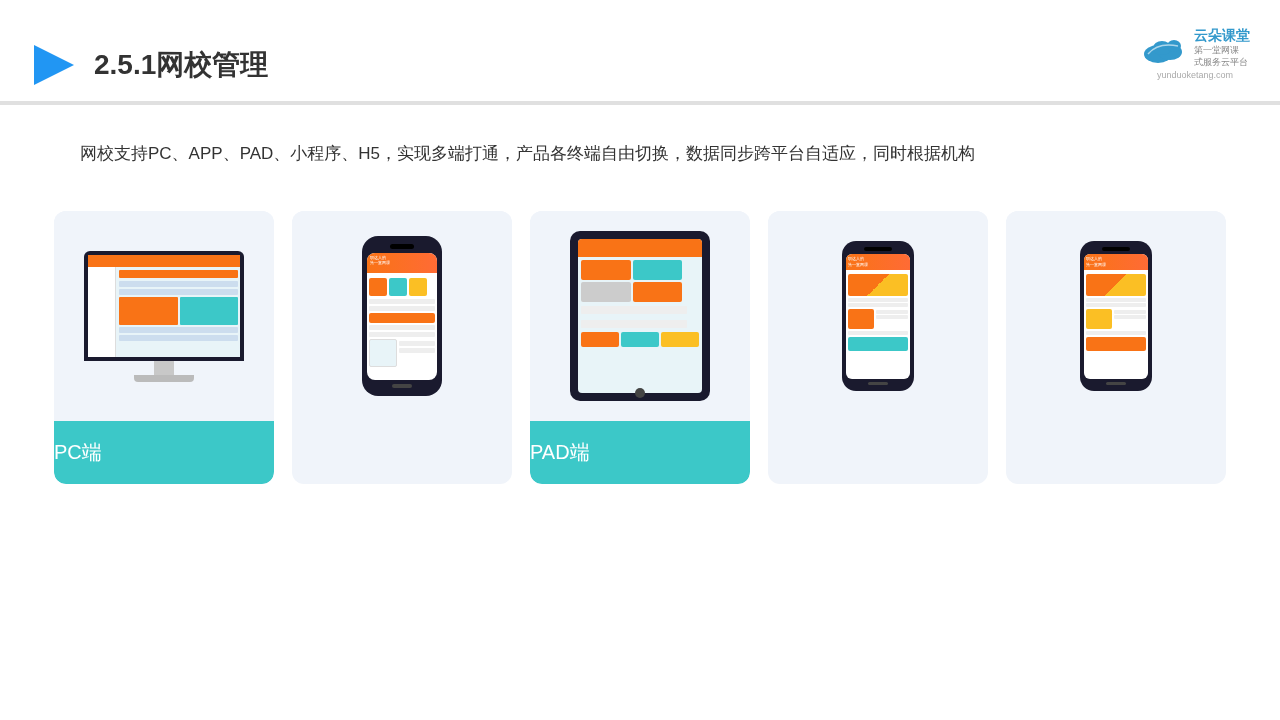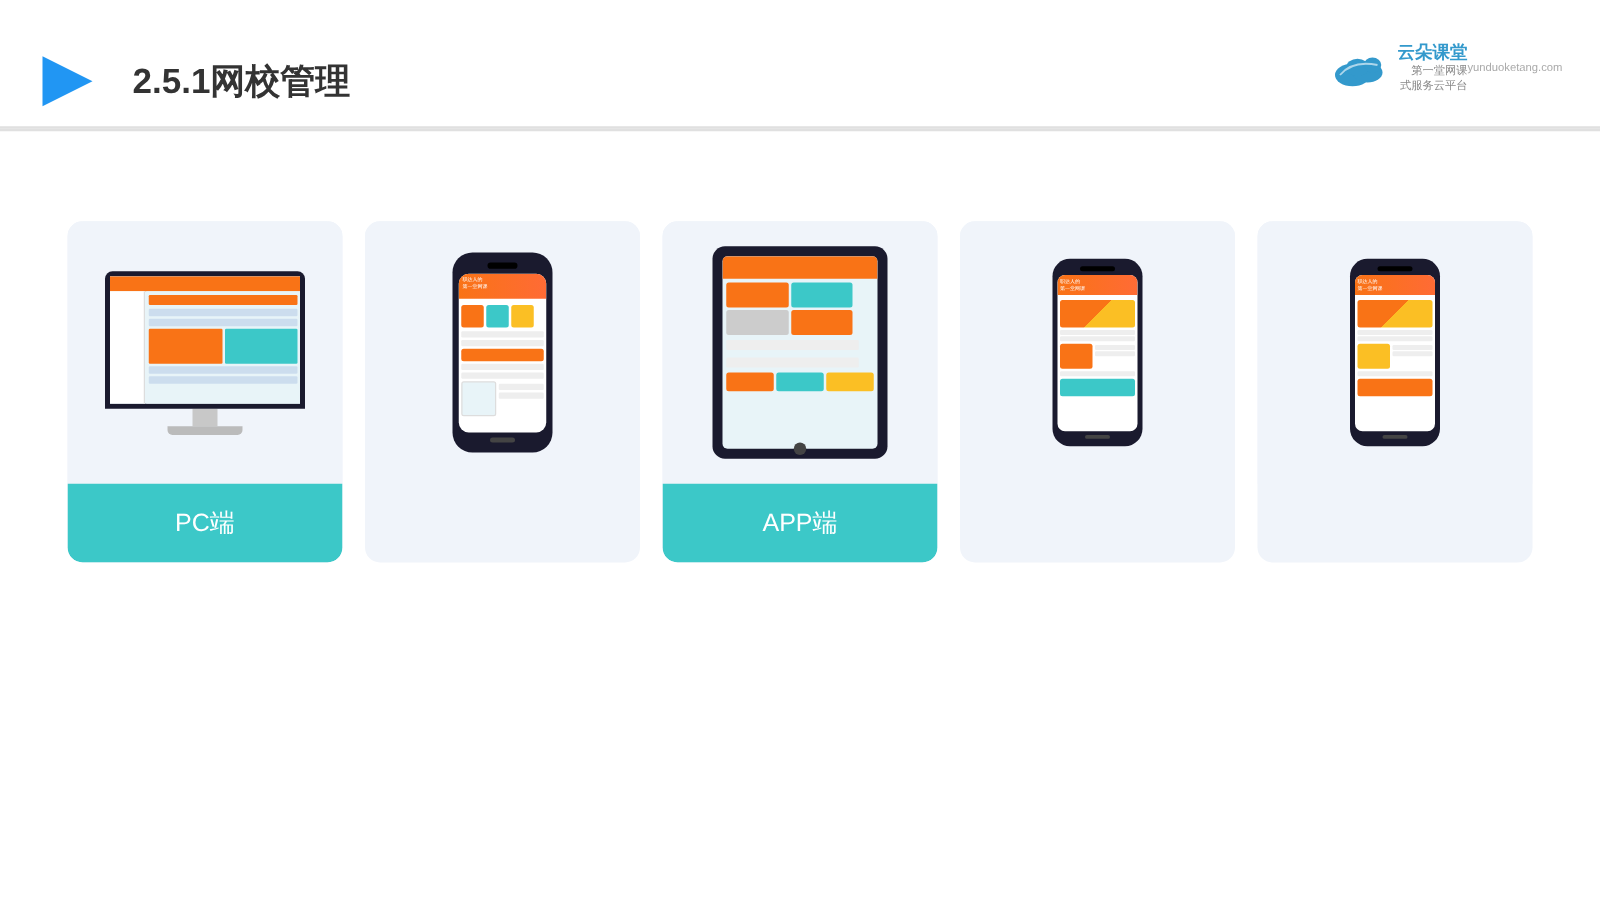--- a/index.html
+++ b/index.html
@@ -16,37 +16,36 @@
     .header {
       display: flex;
       align-items: center;
       justify-content: space-between;
       padding: 18px 30px 12px 30px;
       border-bottom: 2px solid #e0e0e0;
     }
     .header-left {
       display: flex;
       align-items: center;
-      gap: 28px;
+      gap: 16px;
       margin-top: 23px;
     }
     .play-icon {
       width: 48px;
       height: 48px;
     }
     .page-title {
       font-size: 28px;
       font-weight: bold;
       color: #333;
     }
     .logo-area {
       display: flex;
-      flex-direction: row;
-      align-items: center;
-      text-align: right;
+      flex-direction: column;
+      align-items: center;
     }
 
     
     .description {
       padding: 32px 80px 10px 80px;
       font-size: 17px;
       line-height: 2;
       color: #333;
     }
 
@@ -72,21 +71,21 @@
       display: flex;
       align-items: center;
       justify-content: center;
       padding: 16px;
       background: #f0f4fa;
     }
 
     .card-label {
       background: #3cc8c8;
       color: white;
-      text-align: center;
+      text-align: left;
       font-size: 20px;
       padding: 18px 0;
       font-weight: 500;
       border-radius: 0 0 12px 12px;
     }
 
     
 
     
     .pc-monitor {
@@ -367,20 +366,21 @@
         </div>
       </div>
     </div>
     <div style="font-size:9px;color:#aaa;margin-top:1px;">yunduoketang.com</div>
   </div>
 </div>
 
 <div style="height:2px;background:#e0e0e0;"></div>
 
 <div class="description">
+  <p>网校支持PC、APP、PAD、小程序、H5，实现多端打通，产品各终端自由切换，数据同步跨平台自适应，同时根据机构</p>
 </div>
 
 <div class="cards-container">
 
   <div class="card">
     <div class="card-image-area">
       <div class="pc-monitor">
         <div class="monitor-screen-outer">
           <div class="monitor-screen-content">
             <div class="monitor-bar"></div>
@@ -453,21 +453,21 @@
             <div style="display:flex;gap:2px;width:100%;">
               <div style="height:15px;flex:1;background:#f97316;border-radius:2px;"></div>
               <div style="height:15px;flex:1;background:#3cc8c8;border-radius:2px;"></div>
               <div style="height:15px;flex:1;background:#fbbf24;border-radius:2px;"></div>
             </div>
           </div>
         </div>
         <div class="tablet-home-btn"></div>
       </div>
     </div>
-    <div class="card-label">APP端</div>
+    <div class="card-label">PAD端</div>
   </div>
 
   <div class="card">
     <div class="card-image-area">
       <div class="tall-phone">
         <div class="tall-phone-notch"></div>
         <div class="tall-phone-screen">
           <div class="tall-phone-bar">
             <div class="tall-phone-bar-text">职达人的<br>第一堂网课</div>
           </div>

